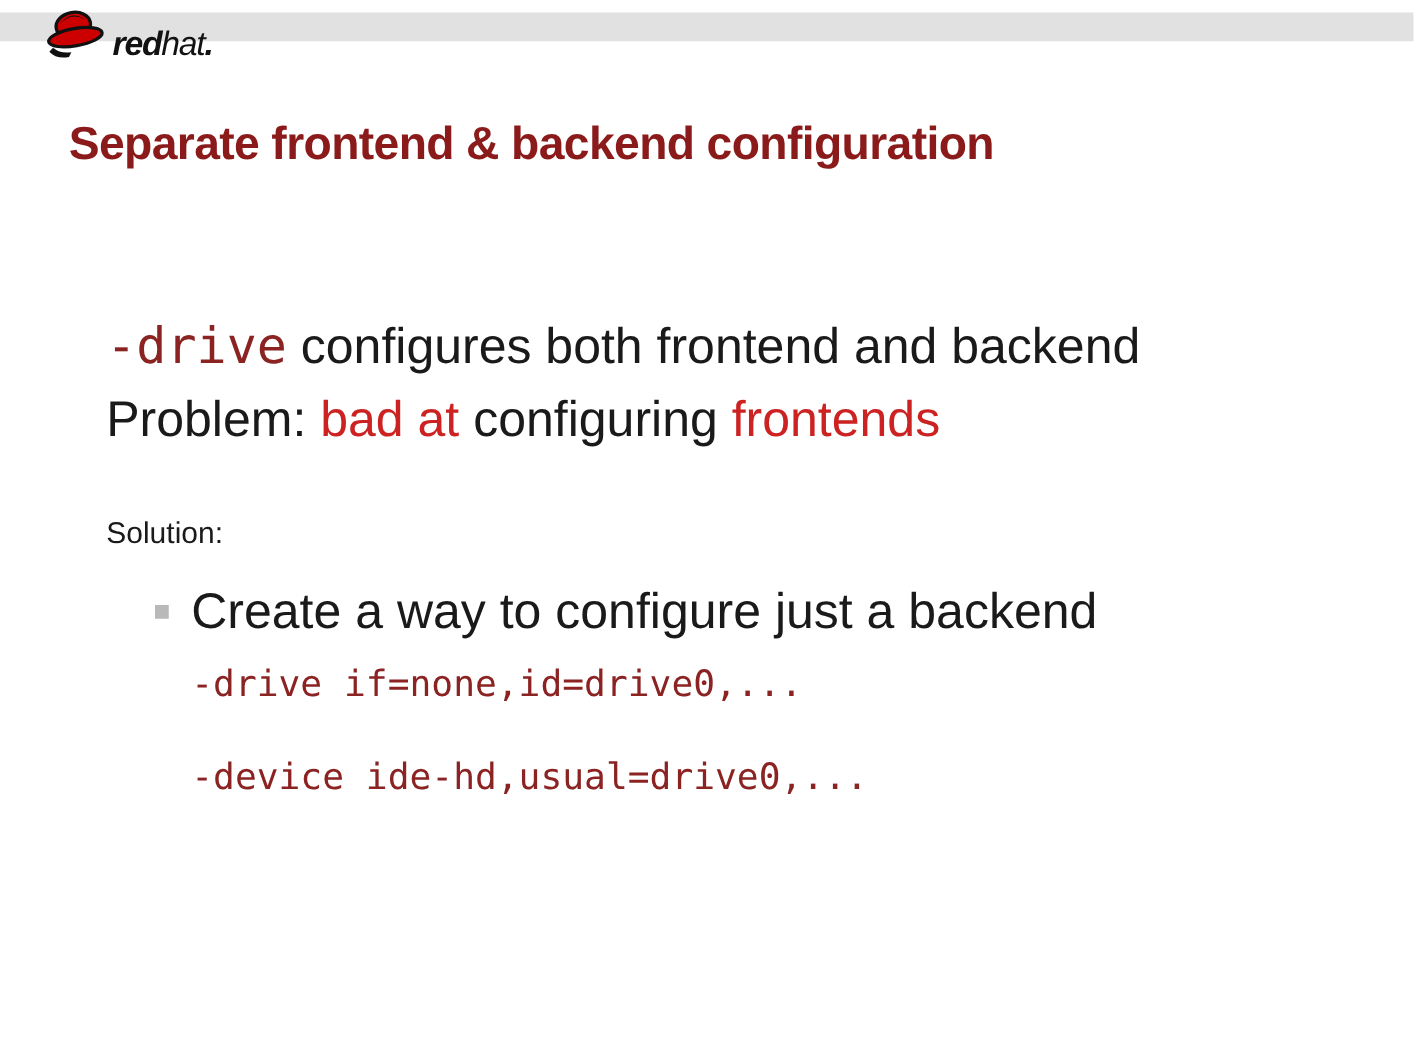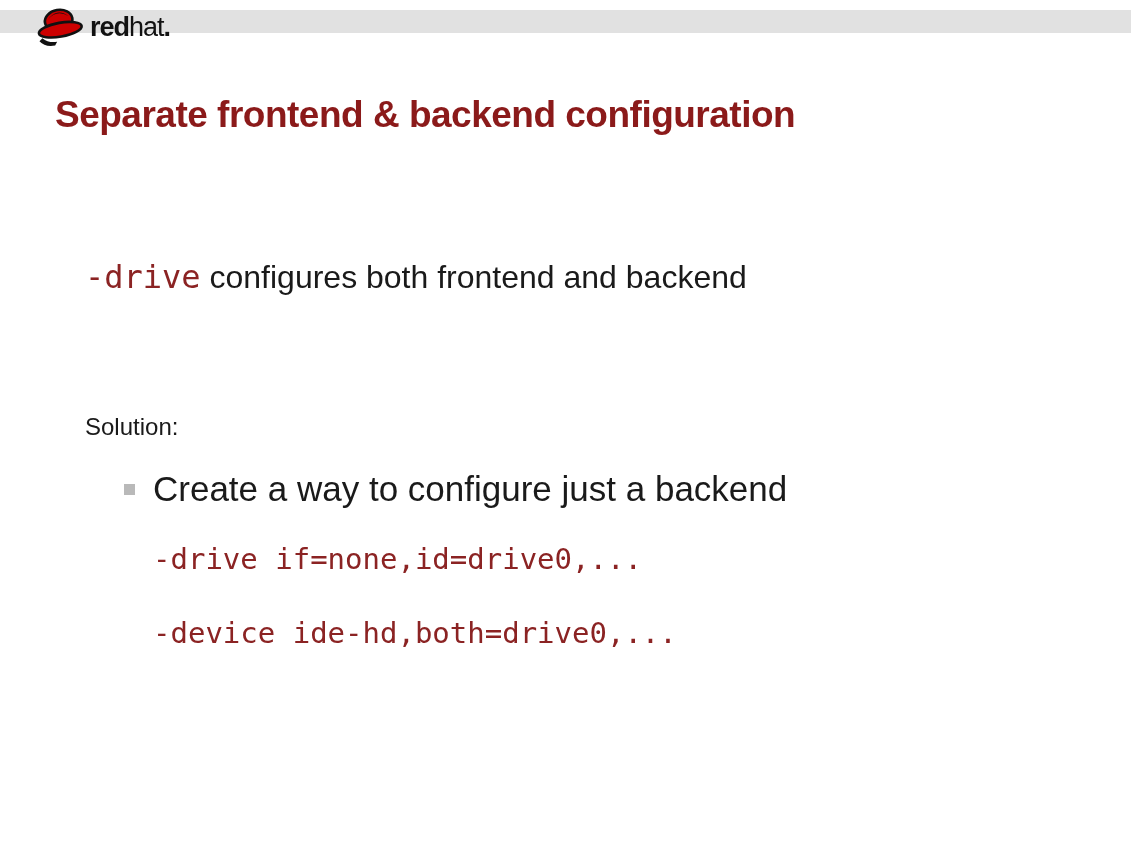--- a/index.html
+++ b/index.html
@@ -26,21 +26,22 @@
     height: 23px;
     background: var(--band-gray, #e1e1e1);
   }
 
   
   .logo {
     position: absolute;
     top: 5px;
     left: 34px;
     display: flex;
-    align-items: center;
+    align-items: flex-end;
+    font-style: italic;
   }
   .logo svg { display: block; }
   .logo-text {
     font-size: 27px;
     letter-spacing: -1px;
     color: #121212;
     line-height: 1;
     margin-left: 4px;
     margin-bottom: 2px;
     white-space: nowrap;
@@ -60,21 +61,21 @@
     color: var(--title-maroon, #8b1a1a);
     white-space: nowrap;
     text-align: center;
   }
 
   
   .intro {
     position: absolute;
     top: 248px;
     left: 85px;
-    font-size: 32px;
+    font-size: 40px;
     line-height: 59px;
     white-space: nowrap;
   }
   .code {
     font-family: "DejaVu Sans Mono", "Liberation Mono", monospace;
     color: var(--code-maroon, #8b2323);
   }
   .hl-red { color: var(--highlight-red, #cc2222); }
 
   
@@ -86,38 +87,38 @@
     line-height: 46px;
   }
   .bullets {
     position: absolute;
     top: 466px;
     left: 124px;
   }
   .bullet-line {
     display: flex;
     align-items: center;
-    font-size: 35px;
+    font-size: 40px;
     line-height: 46px;
     white-space: nowrap;
   }
   .sq {
     width: 11px;
     height: 11px;
     background: var(--bullet-gray, #b9b9b9);
     margin-right: 18px;
     flex: 0 0 auto;
   }
   .bullet-code {
     font-family: "DejaVu Sans Mono", "Liberation Mono", monospace;
     color: var(--code-maroon, #8b2323);
     font-size: 29px;
     line-height: 46px;
     margin-left: 29px;
-    margin-top: 24px;
+    margin-top: 12px;
     margin-bottom: 28px;
     white-space: nowrap;
   }
 </style>
 </head>
 <body>
 
 <div class="slide">
 
   <div class="top-band"></div>
@@ -137,29 +138,30 @@
         </g>
       </svg>
     </span>
     <span class="logo-text"><span class="red">red</span><span class="hat">hat</span><span class="dot">.</span></span>
   </div>
 
   <div class="title">Separate frontend &amp; backend configuration</div>
 
   <div class="intro">
     <div><span class="code">-drive</span> <span>configures both frontend and backend</span></div>
+    <div><span>Problem:</span> <span class="hl-red">bad at</span> <span>configuring</span> <span class="hl-red">frontends</span></div>
   </div>
 
   <div class="solution-label">Solution:</div>
 
   <div class="bullets">
 
     <div class="bullet-line">
       <span class="sq"></span>
       <span>Create a way to configure just a backend</span>
     </div>
     <div class="bullet-code">-drive if=none,id=drive0,...</div>
 
-    <div class="bullet-code">-device ide-hd,both=drive0,...</div>
+    <div class="bullet-code">-device ide-hd,usual=drive0,...</div>
 
   </div>
 
 </div>
 
 </body></html>

